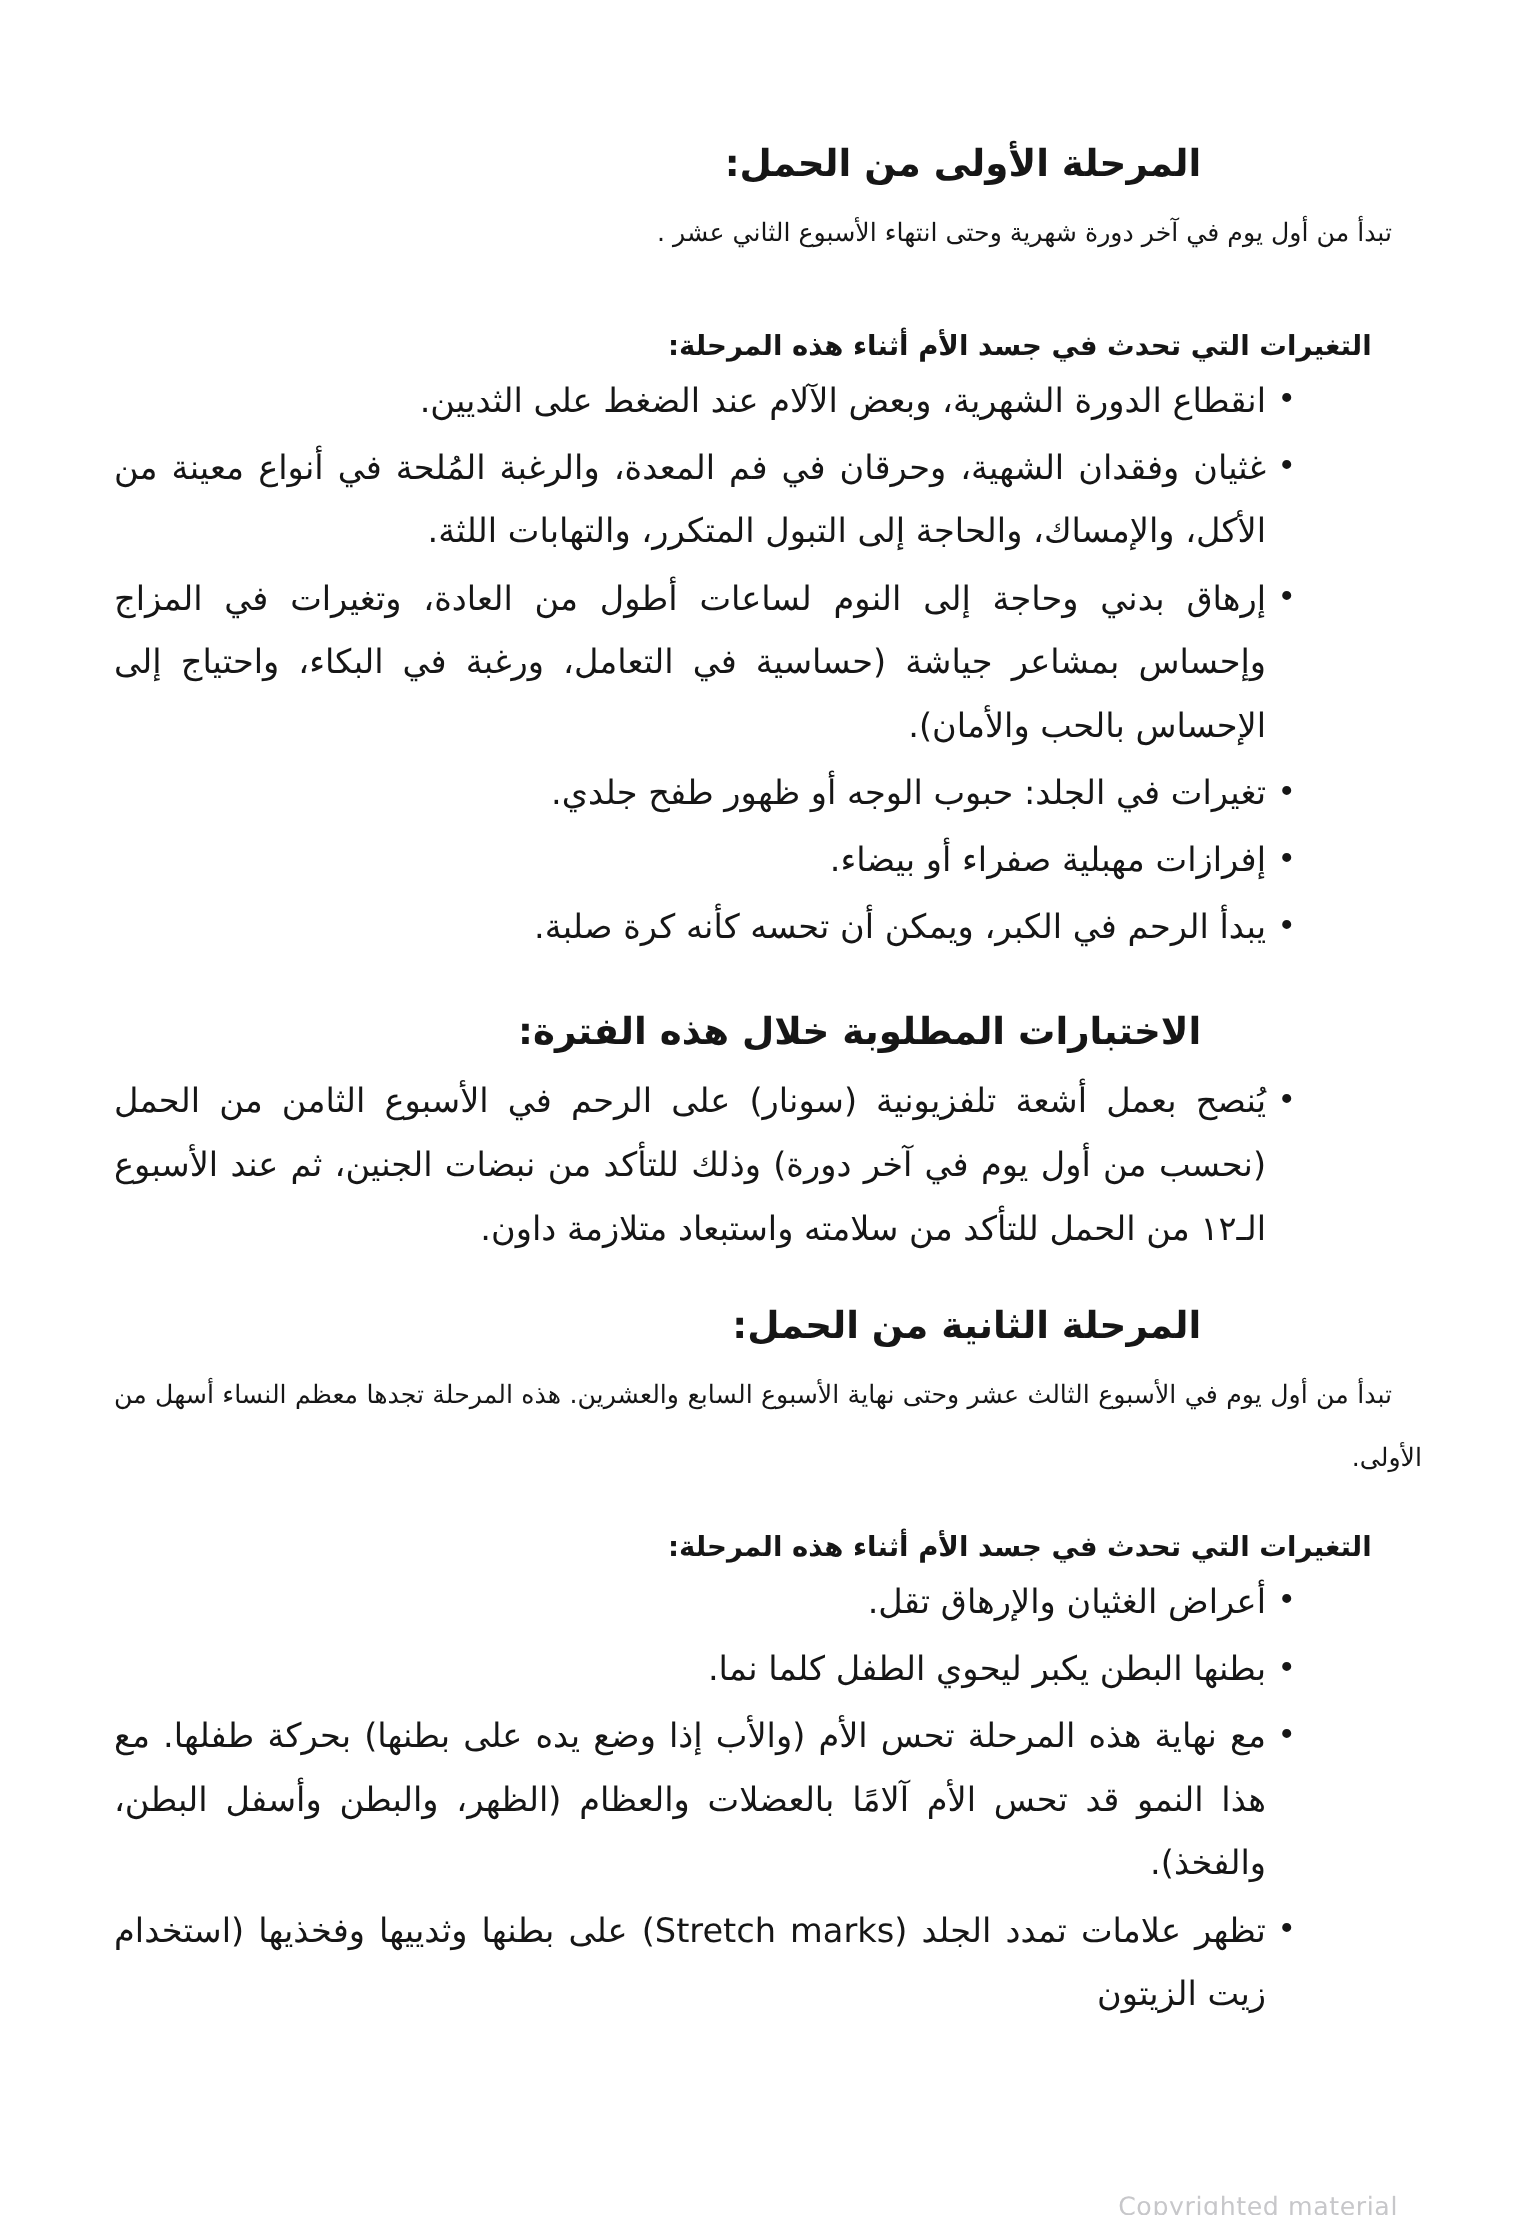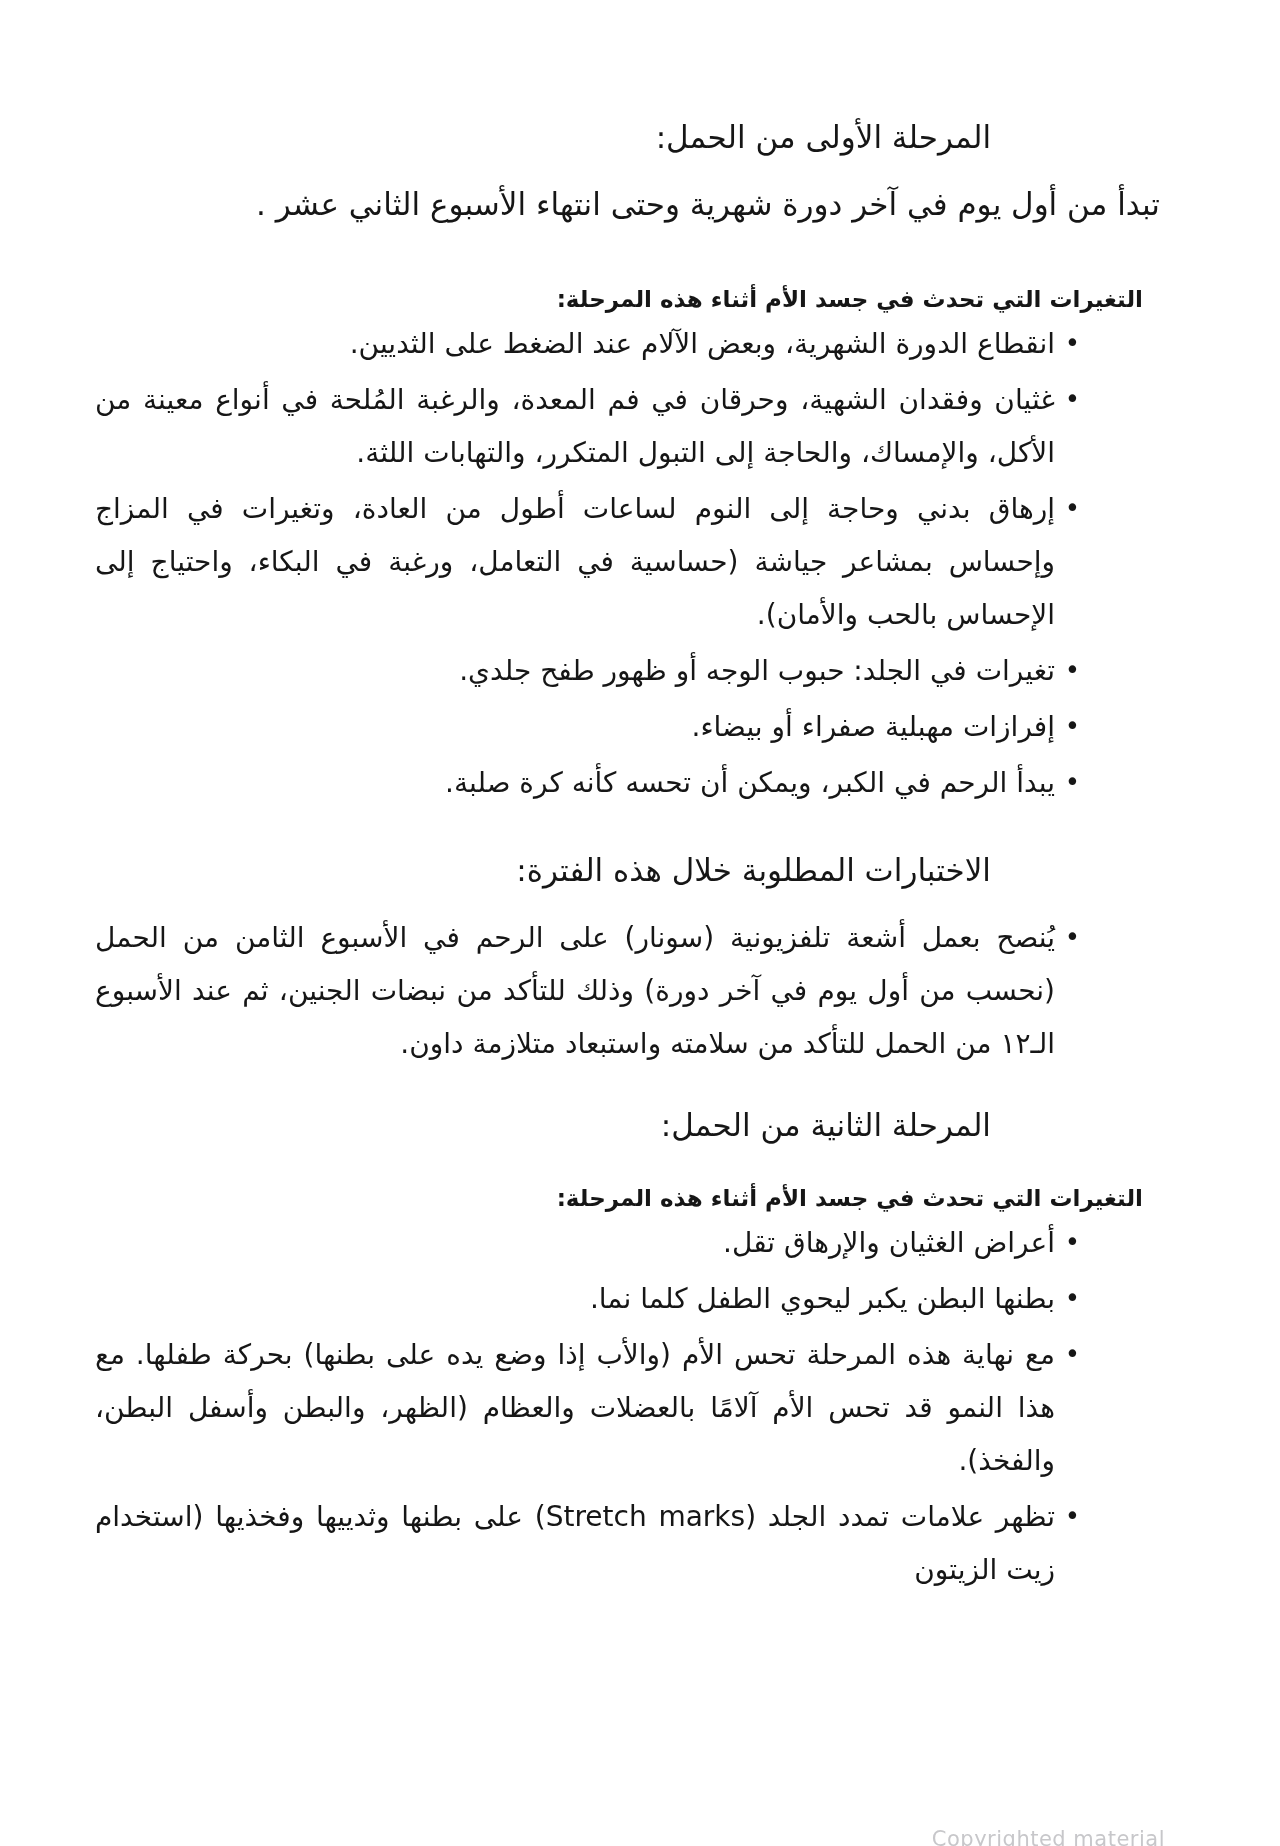--- a/index.html
+++ b/index.html
@@ -15,45 +15,45 @@
     overflow: hidden;
     direction: rtl;
     font-family: "DejaVu Sans", sans-serif;
     color: #161616;
   }
   .content {
     padding: 0 95px;
   }
   
   .heading {
-    margin: 16px;
+    margin: 6px;
     padding-right: 178px;
     font-size: 31px;
-    font-weight: normal;
+    font-weight: bold;
     line-height: 50px;
     text-align: right;
   }
   .title-1 { margin-top: 112px; }
   .tests-title { margin-top: 36px; text-align: right; }
   .title-2 { margin-top: 30px; }
   
   .subtitle {
     margin: 0;
     padding-right: 42px;
     font-size: 23px;
     font-weight: bold;
     line-height: 36px;
     text-align: right;
   }
   .subtitle-1 { margin-top: 50px; }
   .subtitle-2 { margin-top: 30px; }
   
   p.intro {
     margin: 0;
-    font-size: 31px;
+    font-size: 21px;
     line-height: 53px;
     text-align: justify;
     text-indent: 25px;
   }
   .intro-1 { margin-top: 20px; }
   .intro-2 { margin-top: 10px; }
   
   ul.bullets {
     margin: 0;
     padding: 0 103px 0 0;
@@ -112,20 +112,21 @@
       </ul>
 
     <h1 class="heading tests-title">الاختبارات المطلوبة خلال هذه الفترة:</h1>
 
     <ul class="bullets list-2">
         <li>يُنصح بعمل أشعة تلفزيونية (سونار) على الرحم في الأسبوع الثامن من الحمل (نحسب من أول يوم في آخر دورة) وذلك للتأكد من نبضات الجنين، ثم عند الأسبوع الـ١٢ من الحمل للتأكد من سلامته واستبعاد متلازمة داون.</li>
       </ul>
 
     <h1 class="heading title-2">المرحلة الثانية من الحمل:</h1>
 
+    <p class="intro intro-2">تبدأ من أول يوم في الأسبوع الثالث عشر وحتى نهاية الأسبوع السابع والعشرين. هذه المرحلة تجدها معظم النساء أسهل من الأولى.</p>
 
     <h2 class="subtitle subtitle-2">التغيرات التي تحدث في جسد الأم أثناء هذه المرحلة:</h2>
 
     <ul class="bullets list-3">
         <li>أعراض الغثيان والإرهاق تقل.</li>
         <li>بطنها البطن يكبر ليحوي الطفل كلما نما.</li>
         <li>مع نهاية هذه المرحلة تحس الأم (والأب إذا وضع يده على بطنها) بحركة طفلها. مع هذا النمو قد تحس الأم آلامًا بالعضلات والعظام (الظهر، والبطن وأسفل البطن، والفخذ).</li>
         <li>تظهر علامات تمدد الجلد (Stretch marks) على بطنها وثدييها وفخذيها (استخدام زيت الزيتون</li>
       </ul>
 

